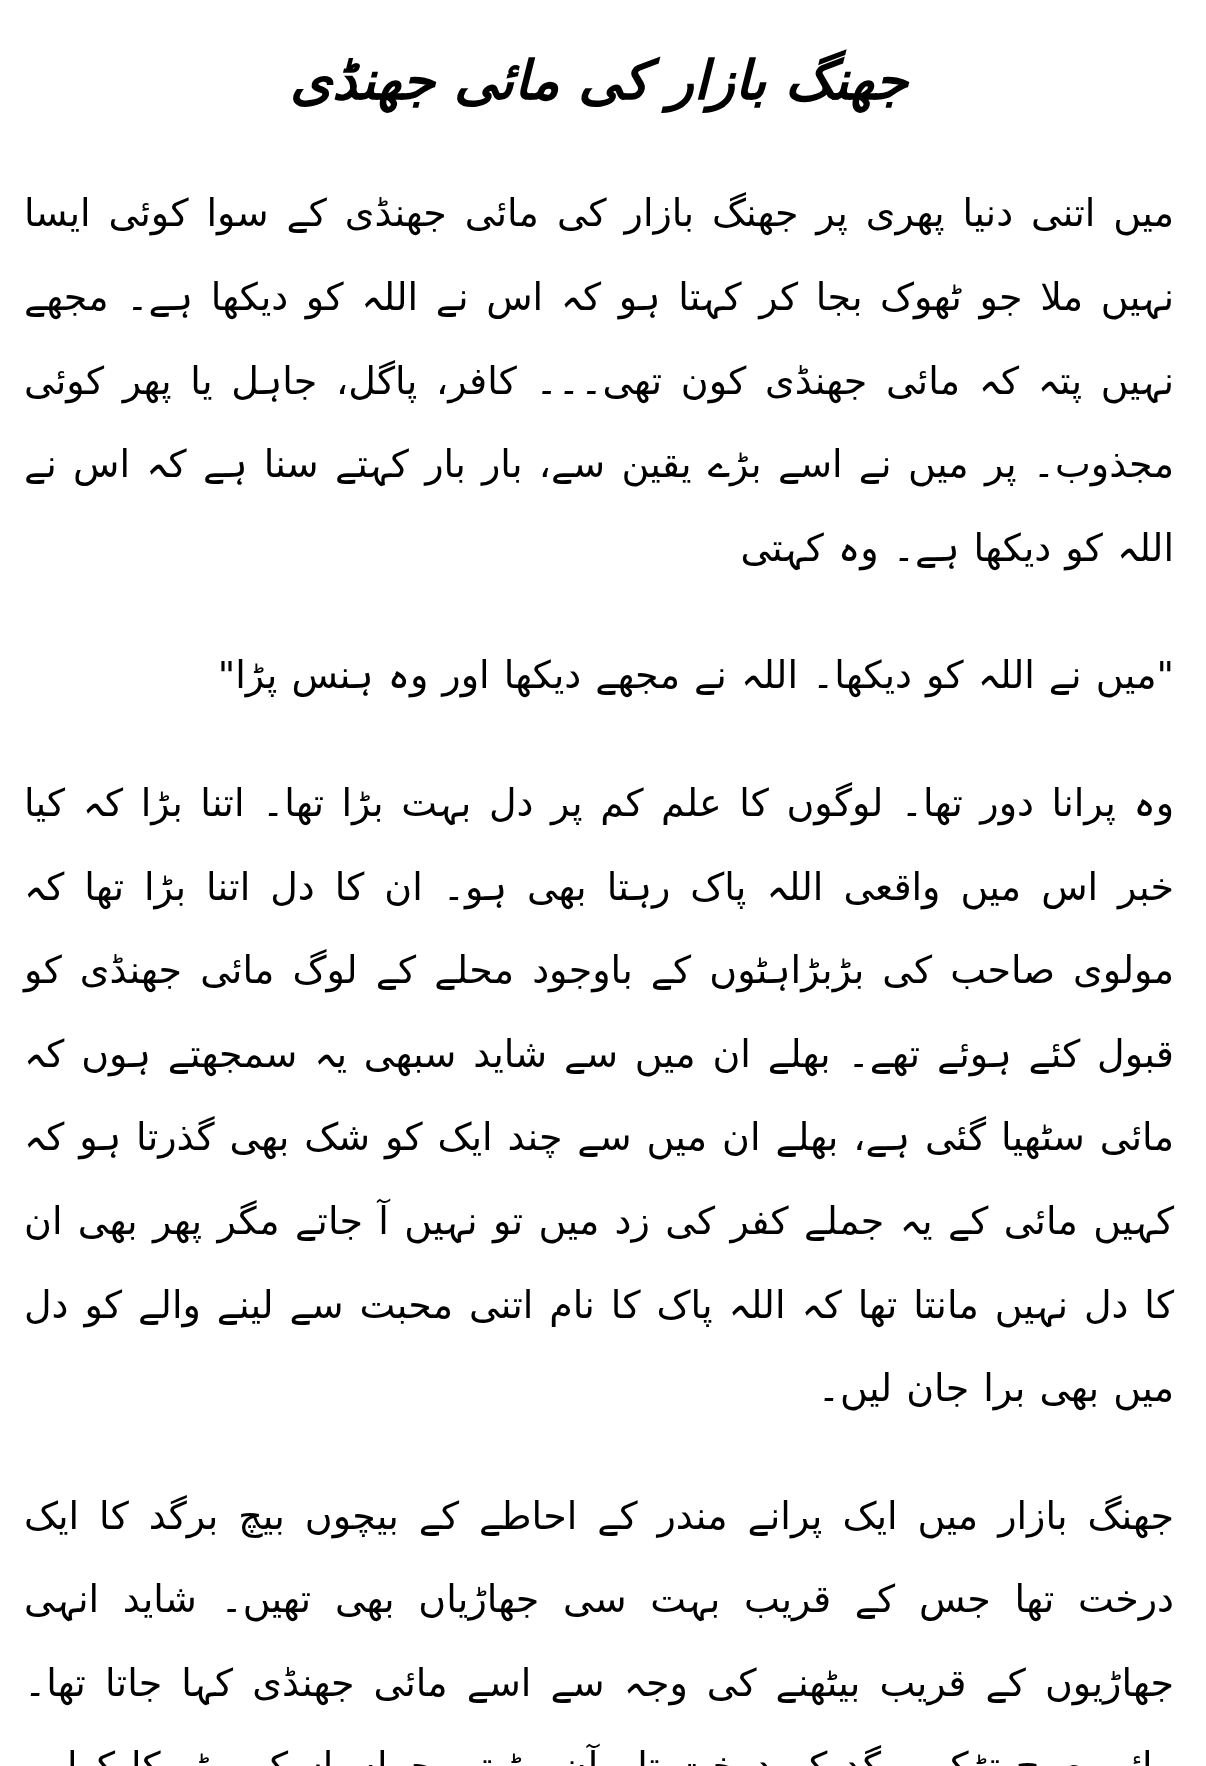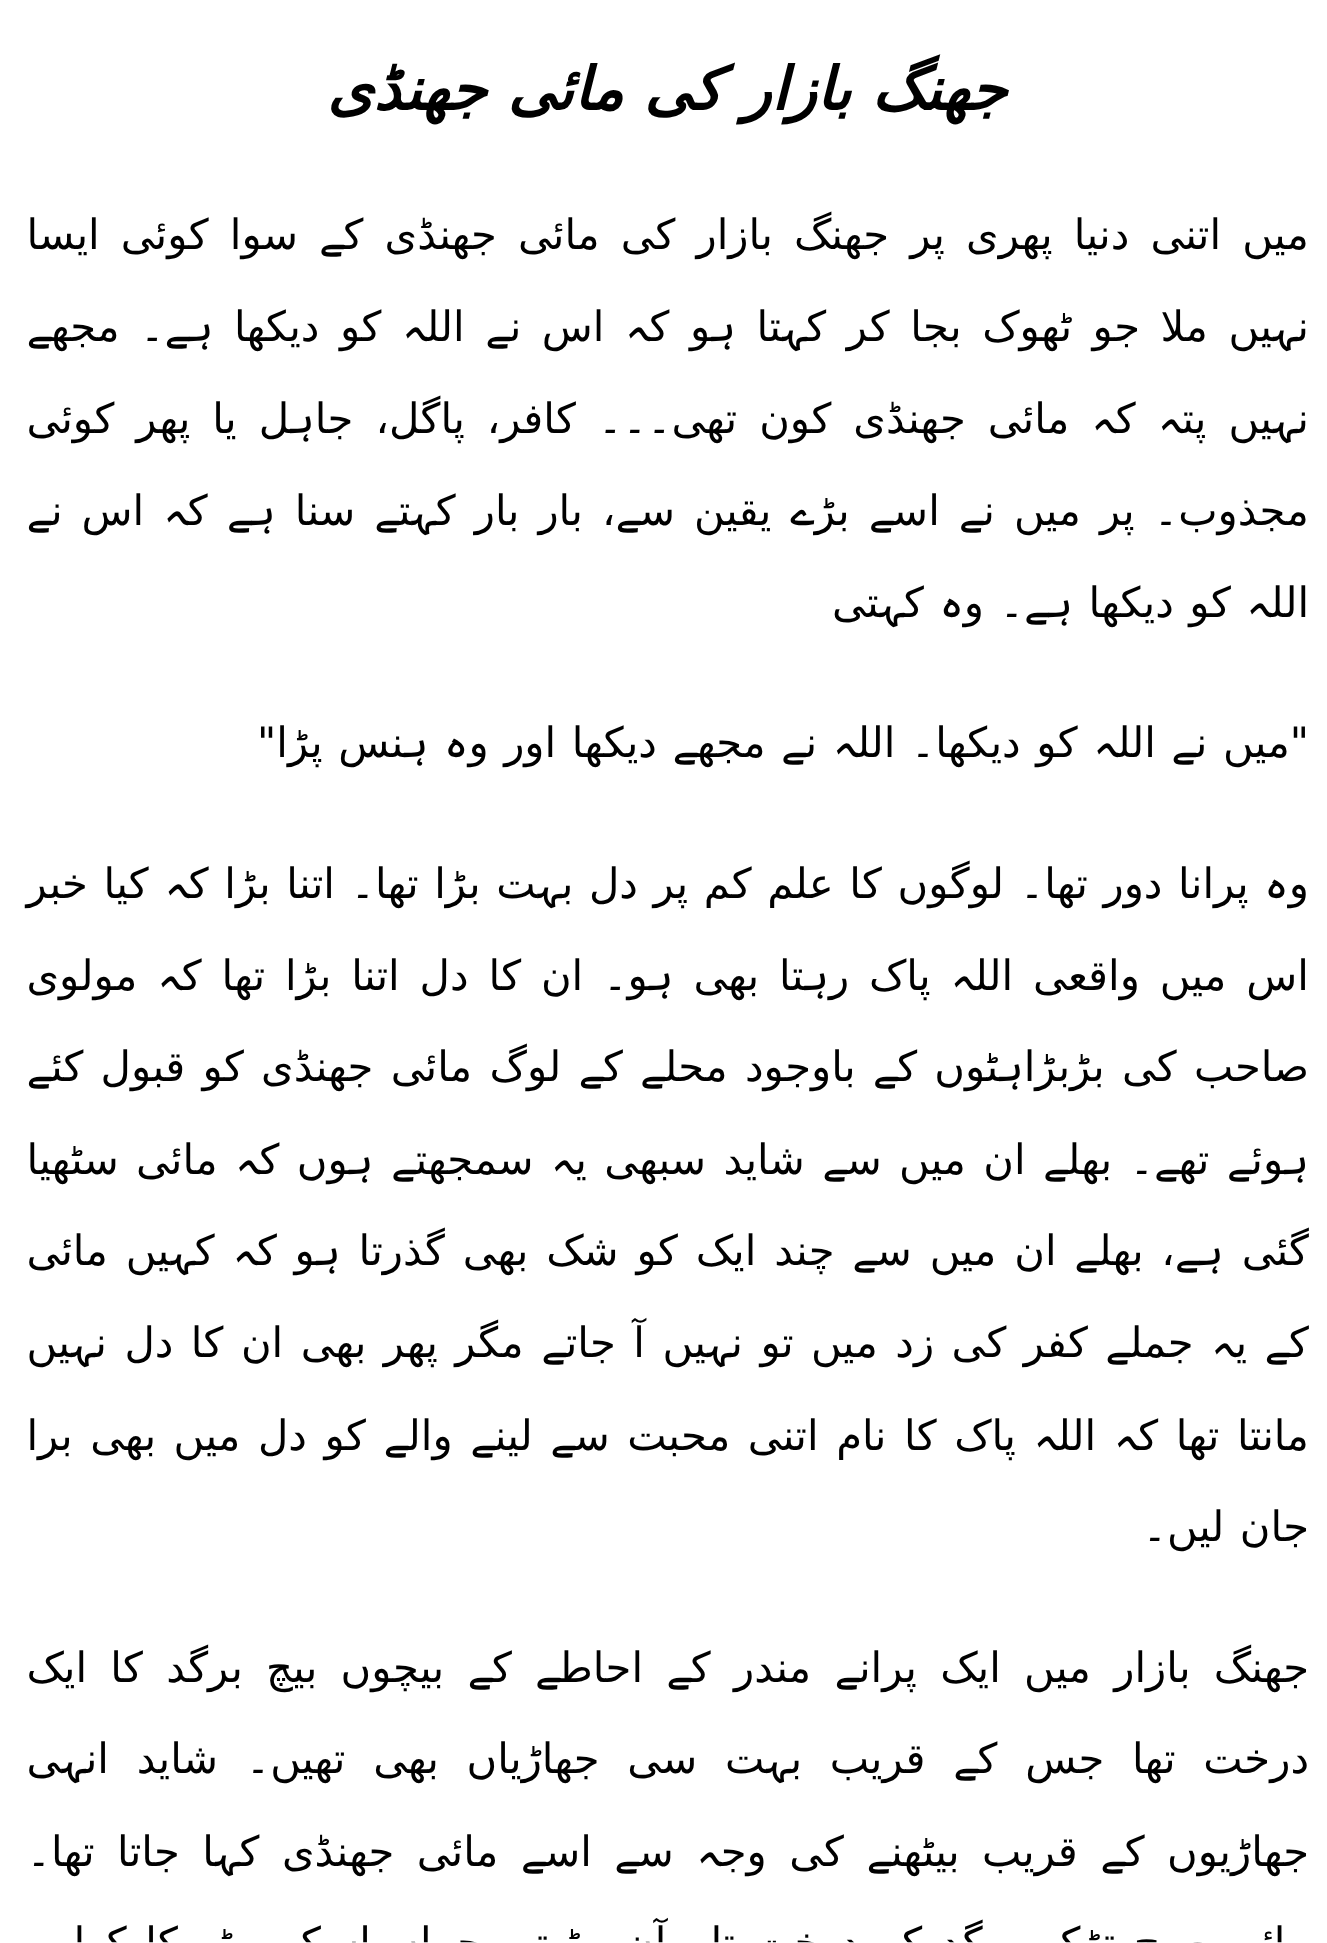--- a/index.html
+++ b/index.html
@@ -7,21 +7,21 @@
     background: #ffffff;
     font-family: "DejaVu Sans", "Liberation Serif", serif;
   }
   .page {
     width: 1206px;
     height: 1766px;
     margin: 0 auto;
     background: #ffffff;
     color: #000000;
     direction: rtl;
-    padding: 30px 16px 40px 24px;
+    padding: 30px 32px 40px 24px;
     overflow: hidden;
   }
   .doc-title {
     text-align: center;
     font-size: 54px;
     font-weight: bold;
     font-style: italic; 
     line-height: 1.6;
     margin-top: 8px;
     margin-bottom: 48px;

